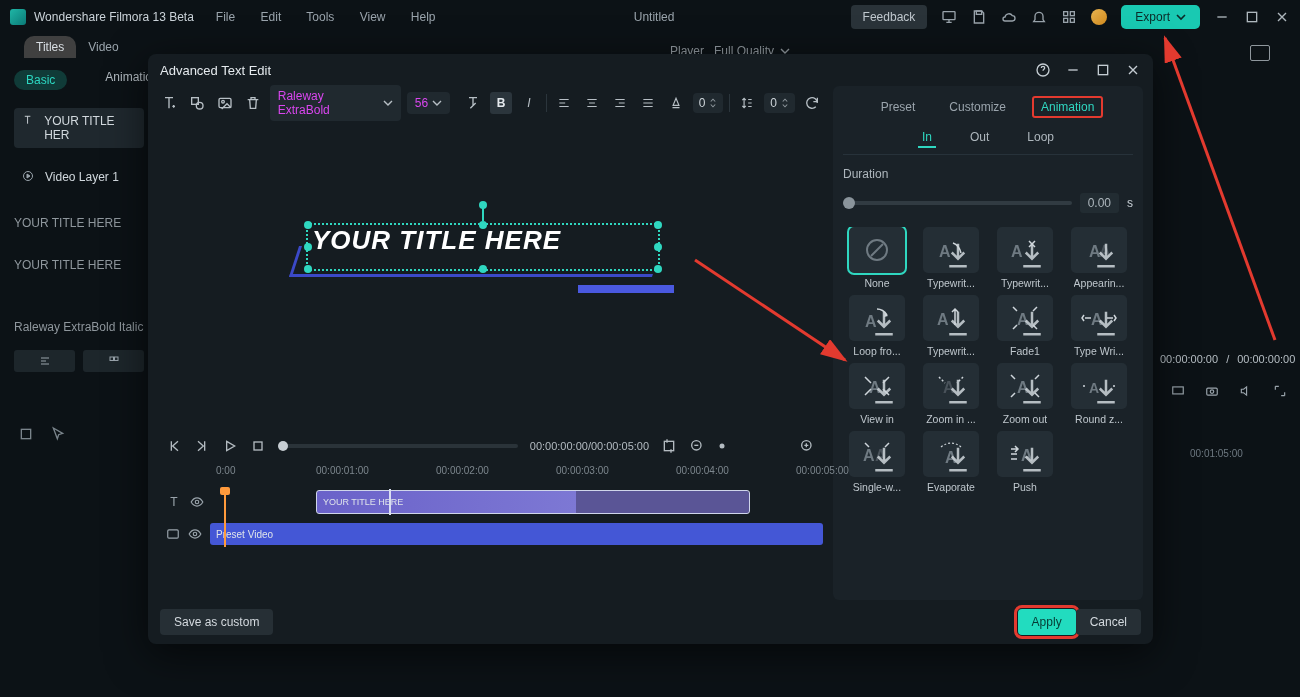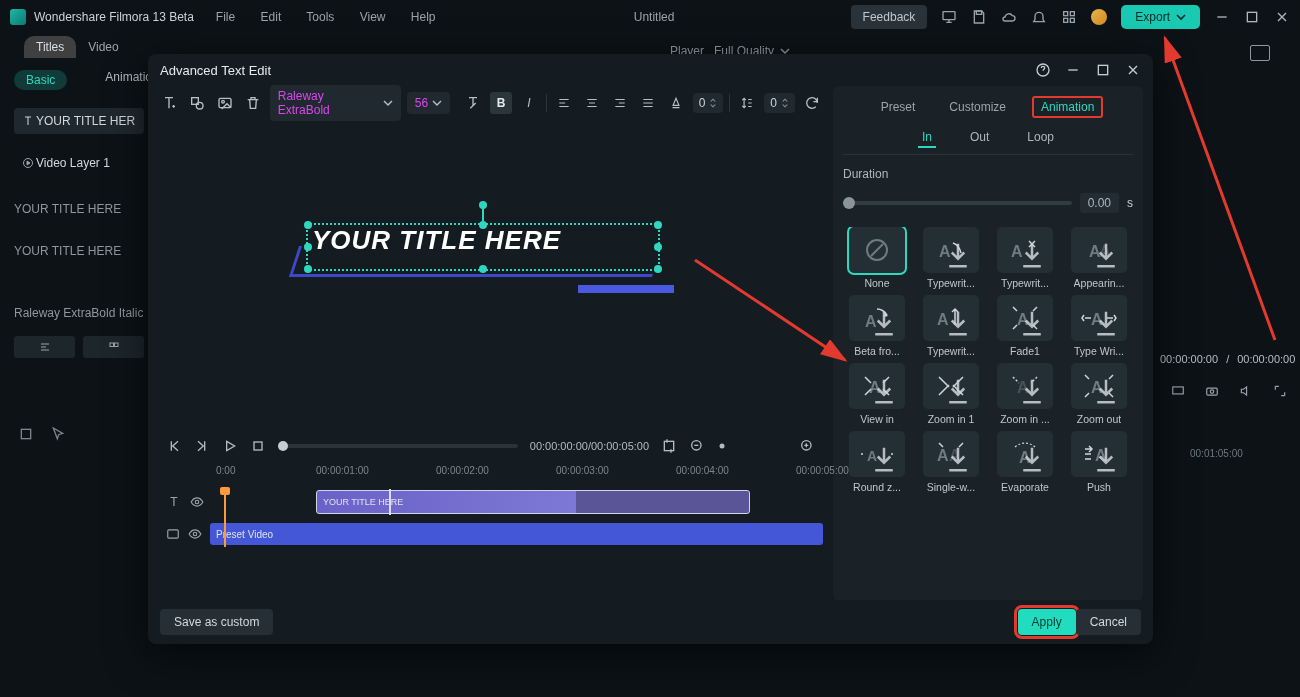--- a/index.html
+++ b/index.html
@@ -13,21 +13,21 @@
 .topicon{width:16px;height:16px;color:#99a3ab}
 .brandicon{width:16px;height:16px;border-radius:50%;background:linear-gradient(135deg,#e8b451,#d28b1e)}
 .export{background:#19c9b2;color:#0a2a27;border-radius:5px;padding:5px 14px;display:flex;align-items:center;gap:6px;font-weight:500}
 .windowbtn{width:16px;height:16px;color:#aeb7bd}
 .subbar{display:flex;align-items:center;height:26px;padding-left:24px}
 .tab{padding:4px 12px;color:#9aa4ac}
 .tab.active{background:#404040;border-radius:10px 10px 0 0;color:#d9dfe4}
 .sidecol{position:absolute;left:14px;top:70px;width:130px}
 .pill{background:#103b38;color:#2cd7c1;border-radius:11px;padding:3px 12px;display:inline-block}
 .sidecol .navitem{margin-left:18px;color:#b2bac0}
-.layer{display:flex;align-items:center;gap:2px;background:#1f282e;border-radius:4px;padding:6px 8px;margin-top:18px;color:#d2d9de}
+.layer{display:flex;gap:11px;background:#1f282e;border-radius:4px;padding:6px 8px;margin-top:18px;color:#d2d9de}
 .layer.sub{background:transparent;padding:4px 8px;}
 .plain{color:#8f979d;margin-top:28px}
 .plain2{color:#8f979d;margin-top:28px}
 .fontlabel{color:#8f979d;margin-top:48px}
 .twobtn{display:flex;gap:8px;margin-top:16px}
 .twobtn div{flex:1;height:22px;background:#1d262b;border-radius:3px;display:flex;align-items:center;justify-content:center}
 
 .previewpane{position:absolute;left:660px;top:40px;right:10px;height:350px}
 .playerbar{display:flex;align-items:center;gap:10px;color:#8f979d;padding:4px 10px}
 .playerbar .sel{display:flex;align-items:center;gap:6px}
@@ -522,21 +522,21 @@
             <div class="thumb">
               <svg viewBox="0 0 36 30">
                 <text x="6" y="24" font-size="16" fill="#6f7a82" font-weight="bold">A</text>
                 <path d="M18 6q6 0 10 6" fill="none" stroke="#cfd6db" stroke-width="1.5"></path>
                 <path d="M26 10l3 3-4 1z" fill="#cfd6db"></path>
               </svg>
               <svg class="dl" viewBox="0 0 24 24" fill="none" stroke="#cfd6db" stroke-width="2">
                 <path d="M12 3v12M7 10l5 5 5-5M5 21h14"></path>
               </svg>
             </div>
-            <div class="lbl">Beta fro...</div>
+            <div class="lbl">Loop fro...</div>
           </div>
           <div class="cell">
             <div class="thumb">
               <svg viewBox="0 0 36 30">
                 <text x="4" y="22" font-size="16" fill="#6f7a82" font-weight="bold">A</text>
                 <path d="M22 22V6M19 9l3-3 3 3" fill="none" stroke="#cfd6db" stroke-width="1.5"></path>
               </svg>
               <svg class="dl" viewBox="0 0 24 24" fill="none" stroke="#cfd6db" stroke-width="2">
                 <path d="M12 3v12M7 10l5 5 5-5M5 21h14"></path>
               </svg>
@@ -571,31 +571,20 @@
             <div class="thumb">
               <svg viewBox="0 0 36 30">
                 <text x="10" y="22" font-size="16" fill="#6f7a82" font-weight="bold">A</text>
                 <path d="M6 6l6 6M30 6l-6 6M6 24l6-6M30 24l-6-6" stroke="#cfd6db" stroke-width="1.5"></path>
               </svg>
               <svg class="dl" viewBox="0 0 24 24" fill="none" stroke="#cfd6db" stroke-width="2">
                 <path d="M12 3v12M7 10l5 5 5-5M5 21h14"></path>
               </svg>
             </div>
             <div class="lbl">View in</div>
-          </div>
-          <div class="cell">
-            <div class="thumb">
-              <svg viewBox="0 0 36 30">
-                <path d="M6 6l10 10M30 6l-10 10M6 24l10-10M30 24l-10-10" stroke="#cfd6db" stroke-width="1.5"></path>
-              </svg>
-              <svg class="dl" viewBox="0 0 24 24" fill="none" stroke="#cfd6db" stroke-width="2">
-                <path d="M12 3v12M7 10l5 5 5-5M5 21h14"></path>
-              </svg>
-            </div>
-            <div class="lbl">Zoom in 1</div>
           </div>
           <div class="cell">
             <div class="thumb">
               <svg viewBox="0 0 36 30">
                 <text x="10" y="22" font-size="16" fill="#49525a" font-weight="bold">A</text>
                 <path d="M6 6l6 6M30 6l-6 6" stroke="#cfd6db" stroke-width="1.5" stroke-dasharray="2 2"></path>
               </svg>
               <svg class="dl" viewBox="0 0 24 24" fill="none" stroke="#cfd6db" stroke-width="2">
                 <path d="M12 3v12M7 10l5 5 5-5M5 21h14"></path>
               </svg>

